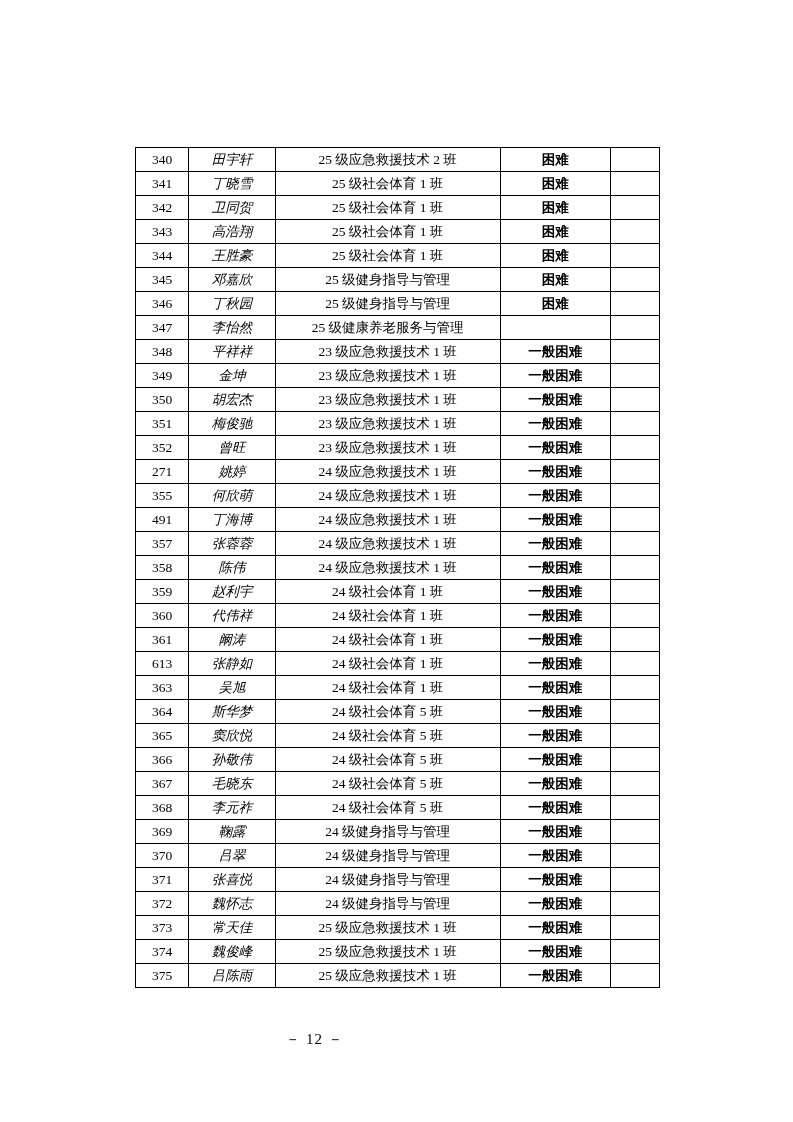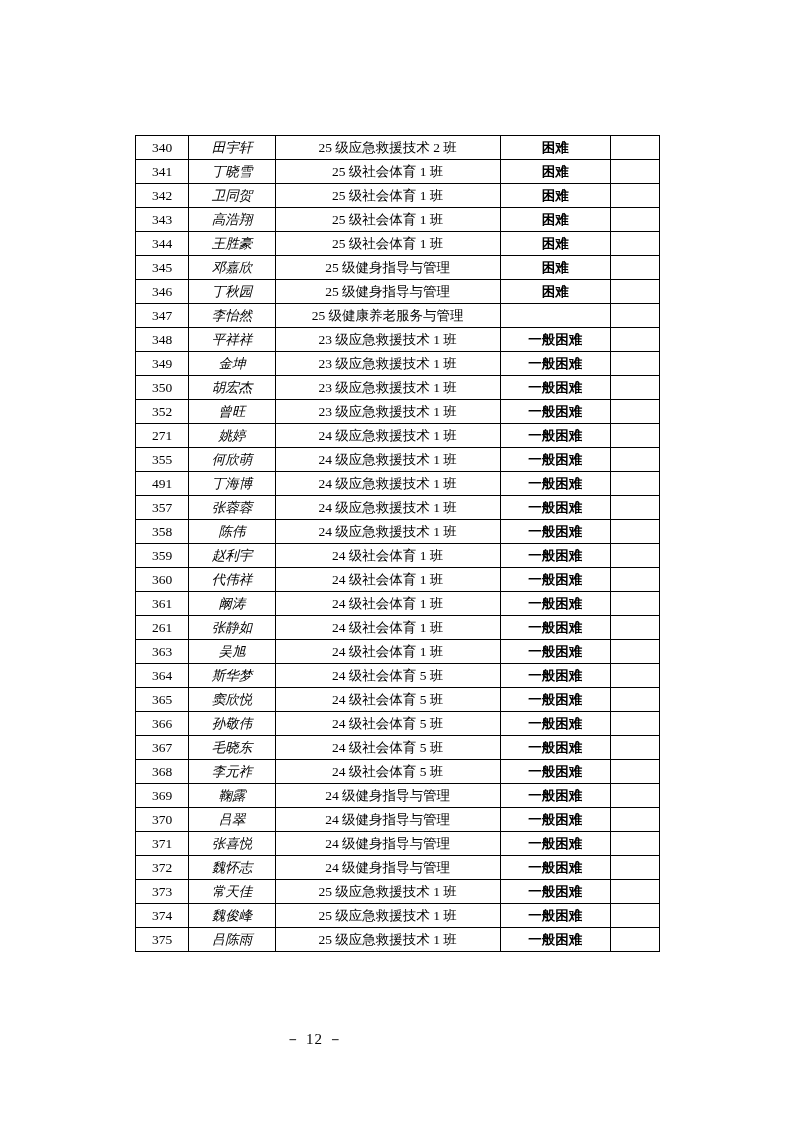--- a/index.html
+++ b/index.html
@@ -24,20 +24,21 @@
   .table-wrap {
     position: absolute;
     left: 135px;
     top: 135px;
     width: 525px;
   }
   table.data-table {
     border-collapse: collapse;
     width: 525px;
     table-layout: fixed;
+    margin-top: 12px;
   }
   table.data-table td {
     border: 1px solid #000000;
     height: 23px;
     line-height: 23px;
     padding: 0;
     text-align: center;
     vertical-align: middle;
     font-size: 13.5px;
     font-family: "Liberation Serif", "DejaVu Serif", serif;
@@ -147,20 +148,27 @@
             <td class="col-blank"></td>
           </tr>
           <tr>
             <td class="col-no">350</td>
             <td class="col-name cn">胡宏杰</td>
             <td class="col-class cn">23 级应急救援技术 1 班</td>
             <td class="col-level cn">一般困难</td>
             <td class="col-blank"></td>
           </tr>
           <tr>
+            <td class="col-no">351</td>
+            <td class="col-name cn">梅俊驰</td>
+            <td class="col-class cn">23 级应急救援技术 1 班</td>
+            <td class="col-level cn">一般困难</td>
+            <td class="col-blank"></td>
+          </tr>
+          <tr>
             <td class="col-no">352</td>
             <td class="col-name cn">曾旺</td>
             <td class="col-class cn">23 级应急救援技术 1 班</td>
             <td class="col-level cn">一般困难</td>
             <td class="col-blank"></td>
           </tr>
           <tr>
             <td class="col-no">271</td>
             <td class="col-name cn">姚婷</td>
             <td class="col-class cn">24 级应急救援技术 1 班</td>
@@ -210,21 +218,21 @@
             <td class="col-blank"></td>
           </tr>
           <tr>
             <td class="col-no">361</td>
             <td class="col-name cn">阚涛</td>
             <td class="col-class cn">24 级社会体育 1 班</td>
             <td class="col-level cn">一般困难</td>
             <td class="col-blank"></td>
           </tr>
           <tr>
-            <td class="col-no">261</td>
+            <td class="col-no">613</td>
             <td class="col-name cn">张静如</td>
             <td class="col-class cn">24 级社会体育 1 班</td>
             <td class="col-level cn">一般困难</td>
             <td class="col-blank"></td>
           </tr>
           <tr>
             <td class="col-no">363</td>
             <td class="col-name cn">吴旭</td>
             <td class="col-class cn">24 级社会体育 1 班</td>
             <td class="col-level cn">一般困难</td>

